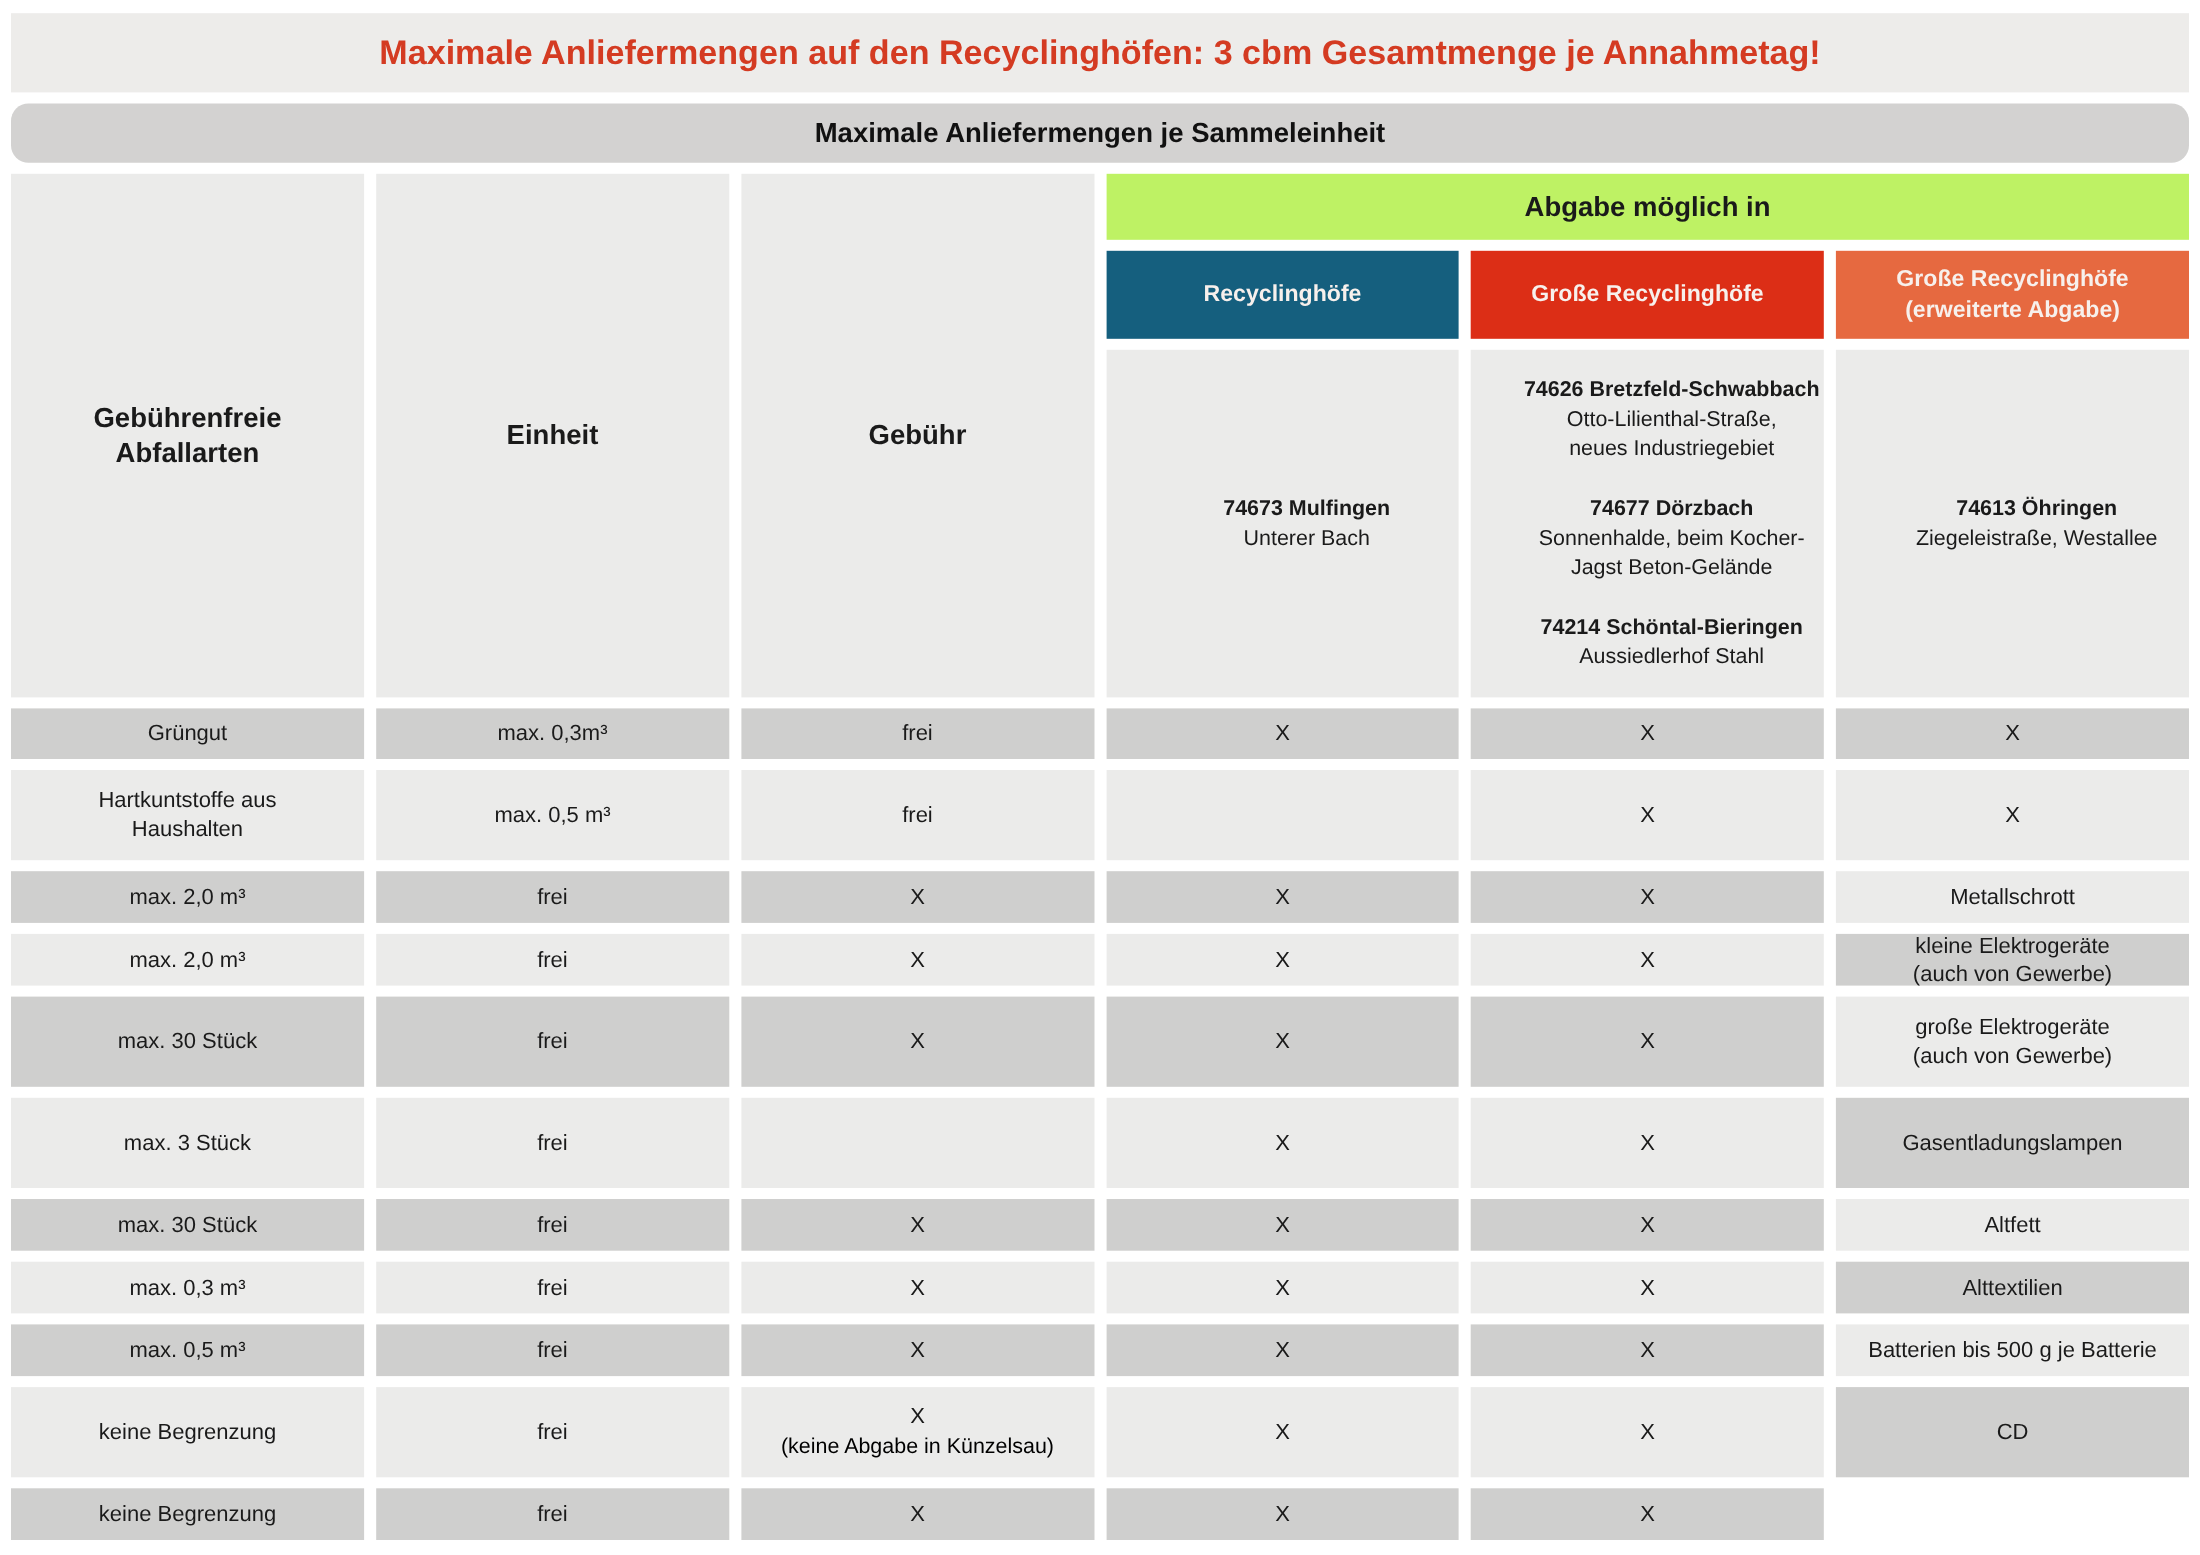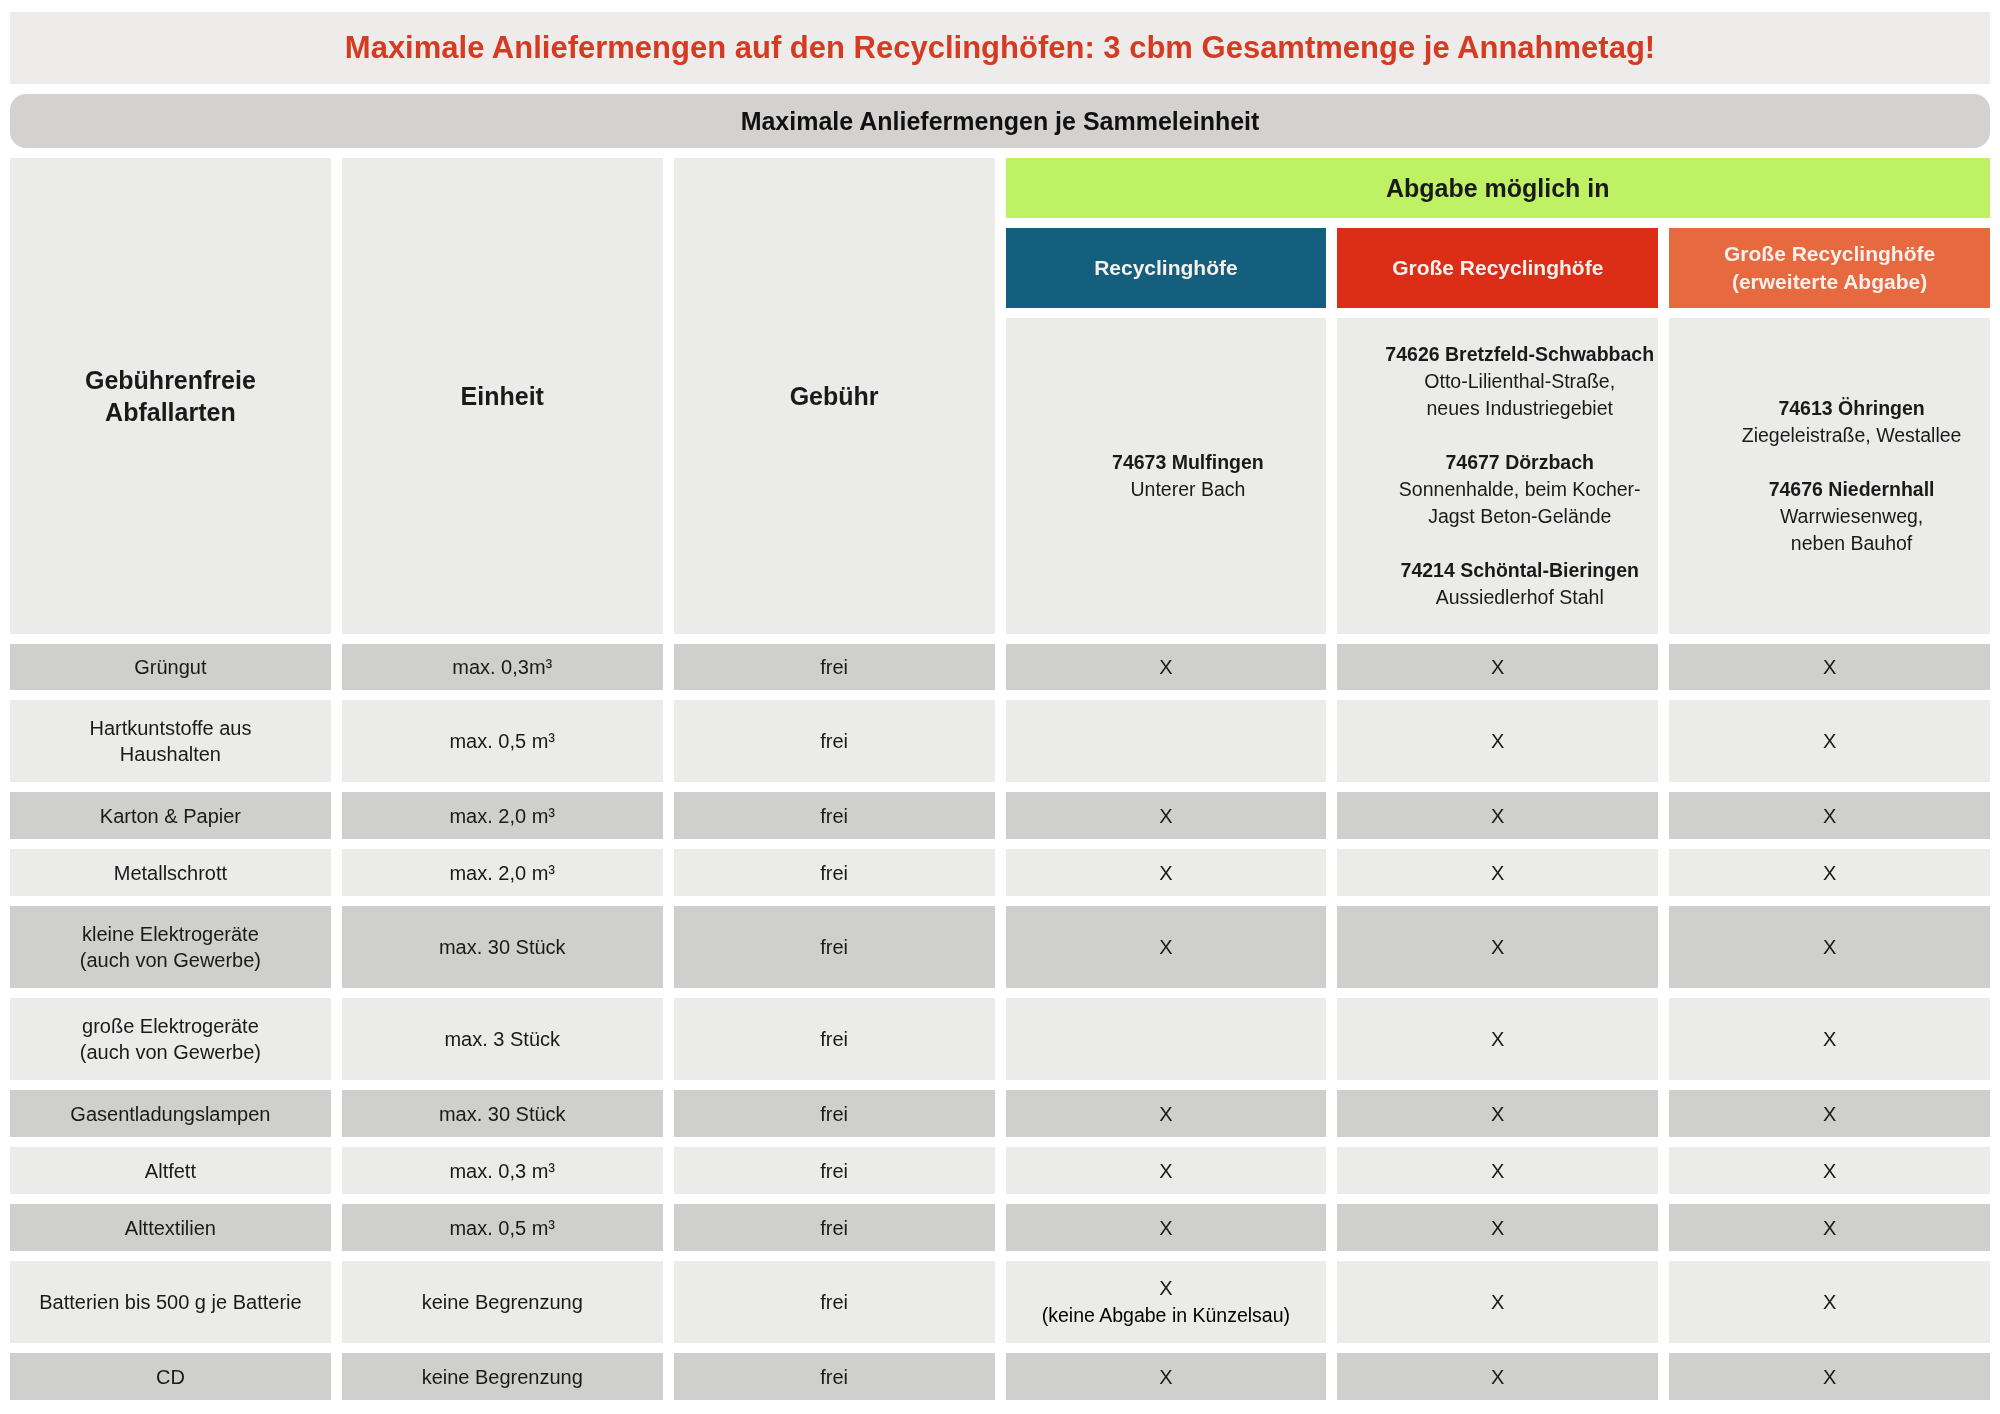--- a/index.html
+++ b/index.html
@@ -71,43 +71,37 @@
     <div>
       <div class="loc-name">74214 Schöntal-Bieringen</div>
       <div class="loc-addr">Aussiedlerhof Stahl</div>
     </div>
   </div>
   <div class="cell light loc" style="grid-column:6">
     <div>
       <div class="loc-name">74613 Öhringen</div>
       <div class="loc-addr">Ziegeleistraße, Westallee</div>
     </div>
-    <div>
-      <div class="loc-name">74676 Niedernhall</div>
-      <div class="loc-addr">Warrwiesenweg,
-neben Bauhof</div>
-    </div>
   </div>
 
   <div class="cell gray dcell">Grüngut</div>
   <div class="cell gray dcell">max. 0,3m³</div>
   <div class="cell gray dcell">frei</div>
   <div class="cell gray dcell">X</div>
   <div class="cell gray dcell">X</div>
   <div class="cell gray dcell">X</div>
 
   <div class="cell light dcell">Hartkuntstoffe aus
 Haushalten</div>
   <div class="cell light dcell">max. 0,5 m³</div>
   <div class="cell light dcell">frei</div>
   <div class="cell light dcell"></div>
   <div class="cell light dcell">X</div>
   <div class="cell light dcell">X</div>
 
-  <div class="cell gray dcell">Karton &amp; Papier</div>
   <div class="cell gray dcell">max. 2,0 m³</div>
   <div class="cell gray dcell">frei</div>
   <div class="cell gray dcell">X</div>
   <div class="cell gray dcell">X</div>
   <div class="cell gray dcell">X</div>
 
   <div class="cell light dcell">Metallschrott</div>
   <div class="cell light dcell">max. 2,0 m³</div>
   <div class="cell light dcell">frei</div>
   <div class="cell light dcell">X</div>

